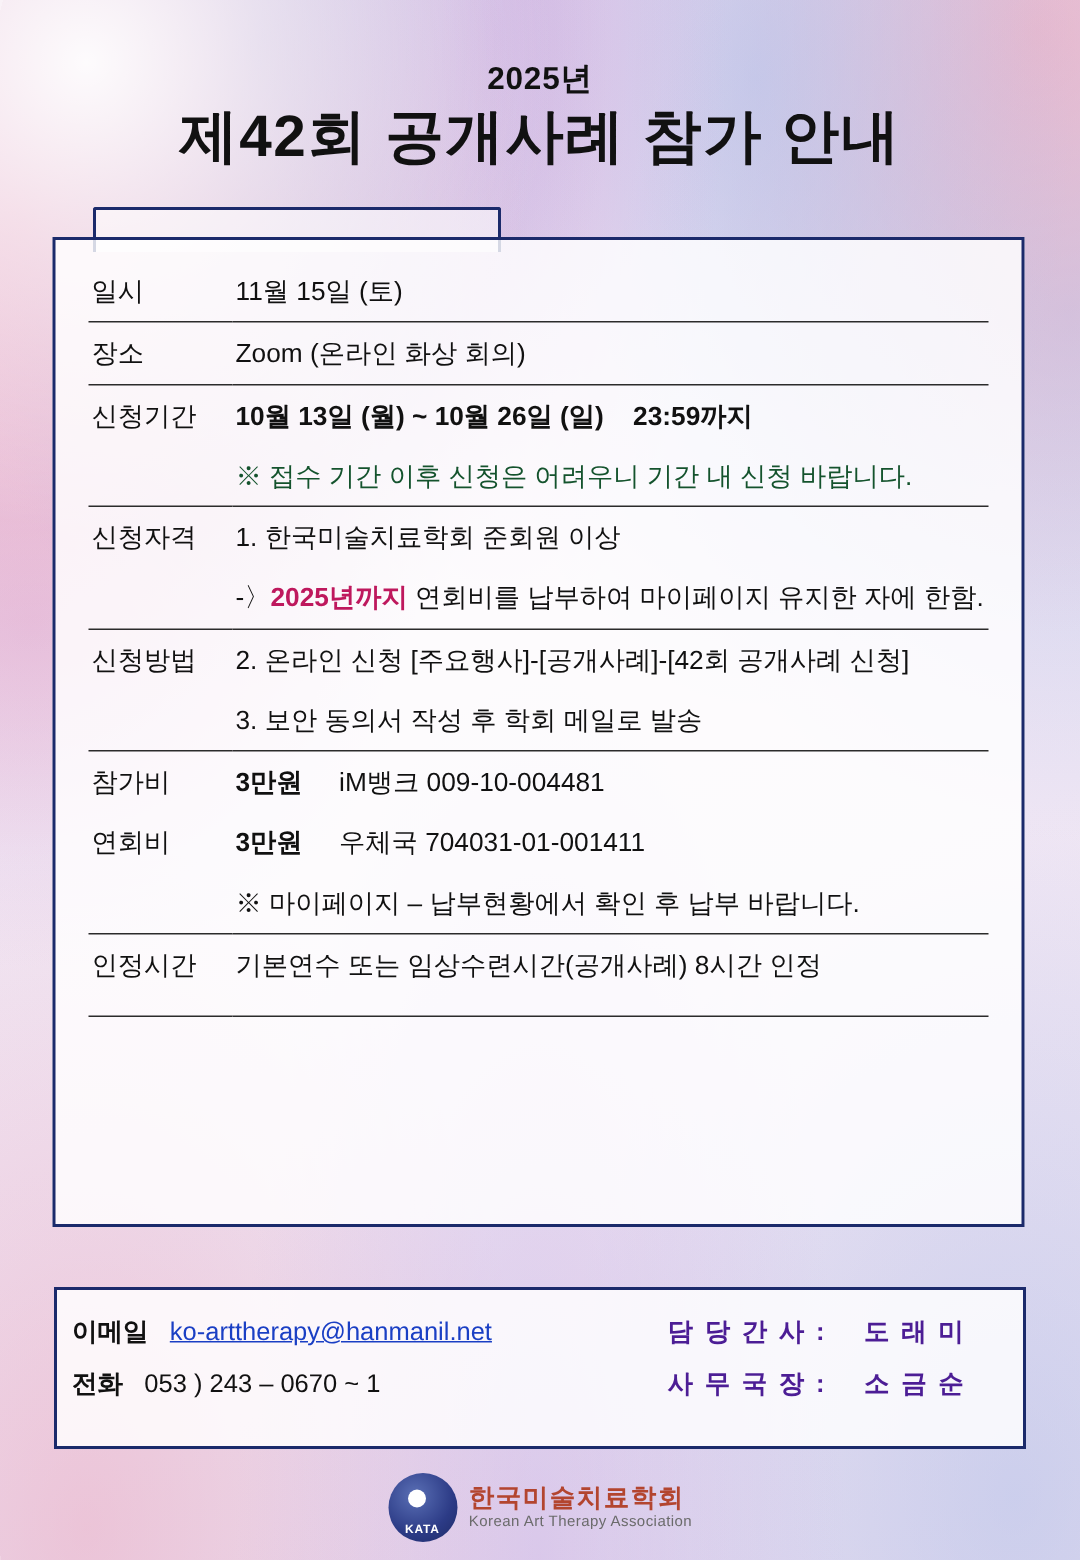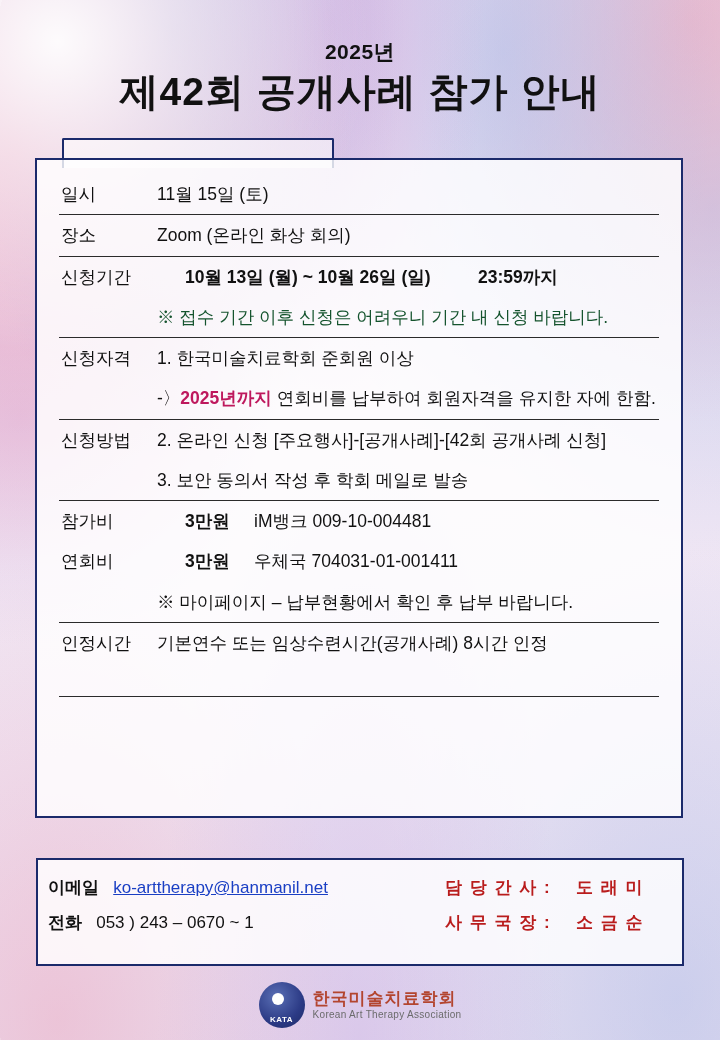--- a/index.html
+++ b/index.html
@@ -114,21 +114,21 @@
     text-align: left;
     padding-left: 28px;
     white-space: nowrap;
   }
   tr.rule > td {
     border-bottom: 1px solid #2b2b2b;
   }
   tr.norule > td {
     border-bottom: none;
   }
-  .b { font-weight: 700; margin-left: 28px; }
+  .b { font-weight: 700; }
   .red-b { color: #be185d; font-weight: 700; }
   .sub {
     padding-top: 2px;
     padding-bottom: 4px;
   }
   .indent { padding-left: 12px; }
 
   
   .contact-box {
     position: absolute;
@@ -145,21 +145,21 @@
   }
   .contact-left { font-size: 17px; color: #111; }
   .contact-left .line { margin-bottom: 12px; white-space: nowrap; }
   .contact-left .k { font-weight: 700; }
   .mail-link {
     color: #1a3fc4;
     text-decoration: underline;
   }
   .contact-right {
     font-size: 17px;
-    color: #b91c1c;
+    color: #4c1d95;
     font-weight: 700;
     text-align: center;
     padding-right: 28px;
   }
   .contact-right .line {
     margin-bottom: 12px;
     white-space: nowrap;
     letter-spacing: 1.5px;
   }
 
@@ -254,21 +254,21 @@
         </tr>
 
         <tr class="norule">
           <td class="lbl">신청자격</td>
           <td>1. 한국미술치료학회  준회원 이상</td>
         </tr>
 
         <tr class="rule">
           <td class="lbl"></td>
           <td>
-            <span>-〉</span><span class="red-b">2025년까지</span><span> 연회비를 납부하여 회원자격을 유지한  자에 한함.</span>
+            <span>-〉</span><span class="red-b">2025년까지</span><span> 연회비를 납부하여 마이페이지 유지한  자에 한함.</span>
           </td>
         </tr>
 
         <tr class="norule">
           <td class="lbl">신청방법</td>
           <td>2. 온라인 신청 [주요행사]-[공개사례]-[42회 공개사례 신청]</td>
         </tr>
 
         <tr class="rule">
           <td class="lbl"></td>

